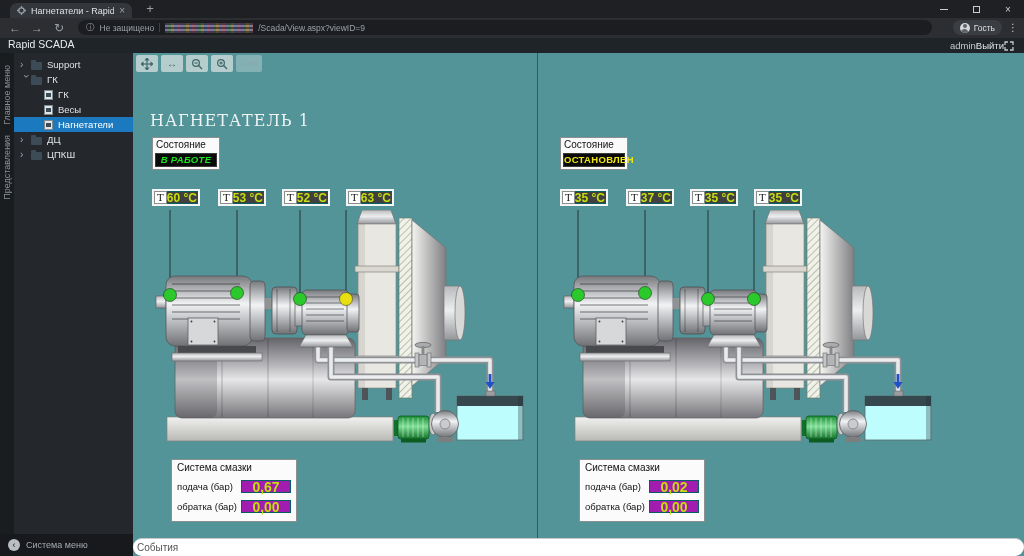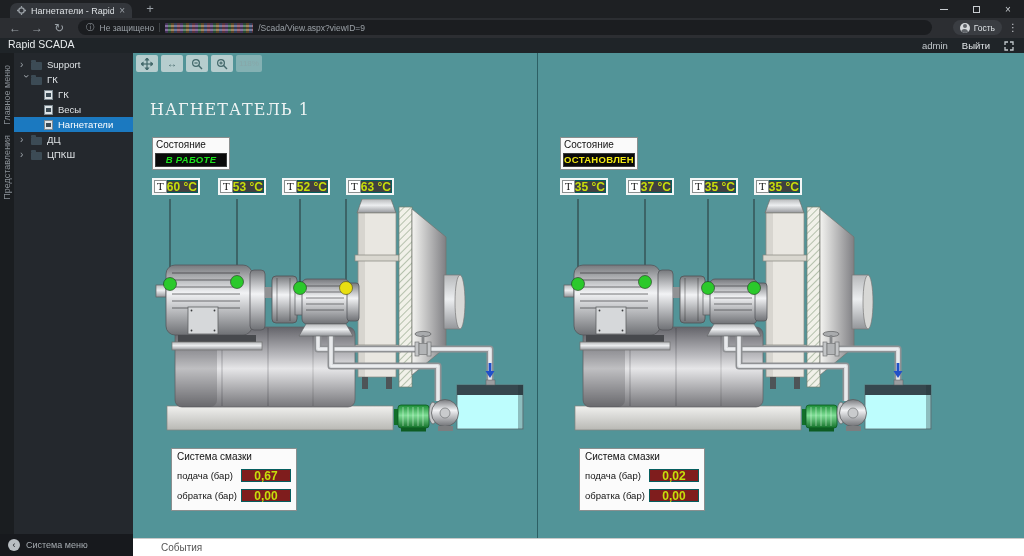--- a/index.html
+++ b/index.html
@@ -34,21 +34,21 @@
           display:flex; align-items:center; gap:4px; padding:0 7px; font-size:8.5px; color:#dde1e4; }
   .avatar { width:10px; height:10px; border-radius:50%; background:#d6d9dc; position:relative; overflow:hidden; }
   .avatar::before { content:""; position:absolute; left:3px; top:1.5px; width:4px; height:4px; border-radius:50%; background:#5f6368; }
   .avatar::after { content:""; position:absolute; left:1.5px; top:6px; width:7px; height:5px; border-radius:4px 4px 0 0; background:#5f6368; }
   .menu3 { position:absolute; right:6px; top:2px; height:15px; display:flex; align-items:center; color:#c9cdd1; font-size:10px; }
 
   
   .scada-nav { position:absolute; left:0; top:38px; width:1024px; height:15px; background:#1f2428;
                display:flex; font-size:10px; color:#e8ecee; }
   .brand { margin-left:8px; font-size:10.5px; }
-  .nav-right { margin-left:auto; display:flex; align-items:center; gap:14px; margin-right:10px; }
+  .nav-right { margin-left:auto; display:flex; align-items:center; margin-right:10px; }
   .nav-user { color:#c3c9cd; font-size:9.5px; }
   .nav-logout { color:#e2e6e9; font-size:9.5px; }
 
   
   .sidebar { position:absolute; left:0; top:53px; width:133px; height:503px; background:#24282d; }
   .side-strip { position:absolute; left:0; top:0; width:14px; height:481px; background:#1a1d20; }
   .vtab { writing-mode:vertical-rl; transform:rotate(180deg); color:#8a9096; font-size:9px;
           position:absolute; left:2px; white-space:nowrap; }
   .vtab1 { top:12px; }
   .vtab2 { top:82px; }
@@ -69,48 +69,48 @@
           display:flex; align-items:center; justify-content:center; line-height:12px; }
   .collapse-lbl { color:#a5abb0; font-size:9px; }
 
   
   .divider { position:absolute; left:537px; top:53px; height:485px; width:1px; background:#2d5f64; }
   .stb { position:absolute; left:136px; top:55px; display:flex; gap:3px; }
   .stb-btn { width:22px; height:17px; background:#b6cdce; border-radius:2px;
              display:flex; align-items:center; justify-content:center; color:#43686b; font-size:10px; }
   .stb-zoom { background:rgba(182,205,206,0.5); color:#87a7a9; font-size:8px; width:26px; }
 
-  .unit { position:absolute; top:54px; width:392px; height:485px; }
+  .unit { position:absolute; top:65px; width:392px; height:485px; }
   #unit1 { left:145px; } #unit2 { left:553px; }
   .unit-title { position:absolute; left:5px; top:46px; font-family:"DejaVu Serif","Liberation Serif",serif;
                 font-size:16px; color:#eef3f3; letter-spacing:1px; white-space:nowrap; }
-  .status-box { position:absolute; left:7px; top:72px; width:78px; background:#fafafa; border:1px solid #8a8f8f;margin-top:11px; }
+  .status-box { position:absolute; left:7px; top:72px; width:68px; background:#fafafa; border:1px solid #8a8f8f; }
   .status-label { font-size:10px; color:#111; padding:0 3px; line-height:13px; }
   .status-value { margin:2px; background:#0a0a0a; border:1px solid #3a3a3a; height:14px; line-height:12px;
                   text-align:center; font-size:9.5px; font-weight:bold; letter-spacing:0.3px; }
   .temp { position:absolute; top:124px; width:48px; height:17px; display:flex;
           border:2px solid #f4f6f6; background:#f4f6f6; }
   .temp.t1 { left:7px; } .temp.t2 { left:73px; } .temp.t3 { left:137px; } .temp.t4 { left:201px; }
   .t-cell { width:13px; background:#fff; border:1px solid #8a8f8f; color:#111;
             font-family:"DejaVu Serif","Liberation Serif",serif; font-size:10px;
             display:flex; align-items:center; justify-content:center; }
   .t-val { flex:1; background:#404040; border:1px solid #055e5f; border-left:none; color:#c6de0a;
            font-size:12px; font-weight:bold; display:flex; align-items:center; justify-content:center;
            white-space:nowrap; }
   .machine { position:absolute; left:5px; top:145px; width:385px; height:235px; }
   .lube { position:absolute; left:26px; top:394px; width:126px; background:#fbfbfb;
           border:1px solid #8a8f8f; padding:2px 5px 8px 5px; }
   .lube-title { font-size:10px; color:#111; }
   .lube-row { display:flex; align-items:center; margin-top:7px; }
   .lube-lbl { width:64px; font-size:9.5px; color:#111; }
-  .lube-val { width:50px; height:13px; background:#7f1d1d; border:1px solid #055e5f; color:#c6de0a;
-              font-size:12px; font-weight:bold; display:flex; align-items:center; justify-content:center; }
+  .lube-val { width:50px; height:13px; background:#a21caf; border:1px solid #055e5f; color:#c6de0a;
+              font-size:14px; font-weight:bold; display:flex; align-items:center; justify-content:center; }
 
   .events-bar { position:absolute; left:133px; right:0; bottom:0; height:18px; background:#ffffff;
-                border-top:1px solid #c9c9c9; font-size:10px; color:#555; line-height:17px; padding-left:28px; }
+                border-top:1px solid #c9c9c9; font-size:10px; color:#555; line-height:17px; padding-left:4px;border-radius:9px; }
 </style>
 </head>
 <body>
 
 <svg width="0" height="0" style="position:absolute" aria-hidden="true">
   <defs>
     <linearGradient id="gMotor" x1="0" y1="0" x2="0" y2="1">
       <stop offset="0" stop-color="#77797d"></stop>
         <stop offset="0.4" stop-color="#f2f3f5"></stop>
         <stop offset="1" stop-color="#6f7175"></stop>

